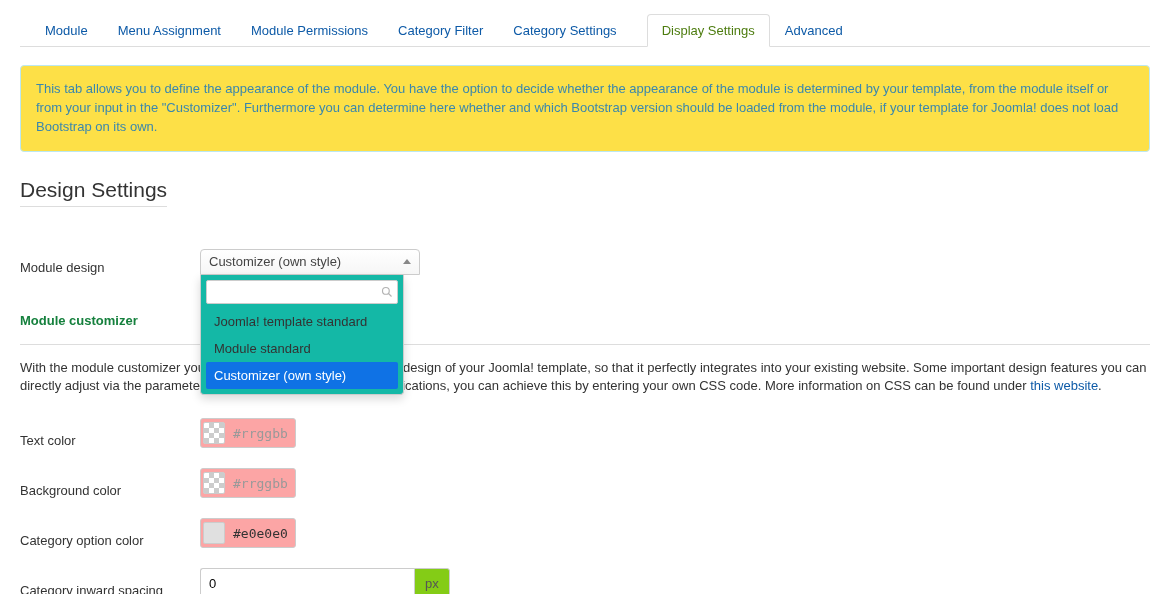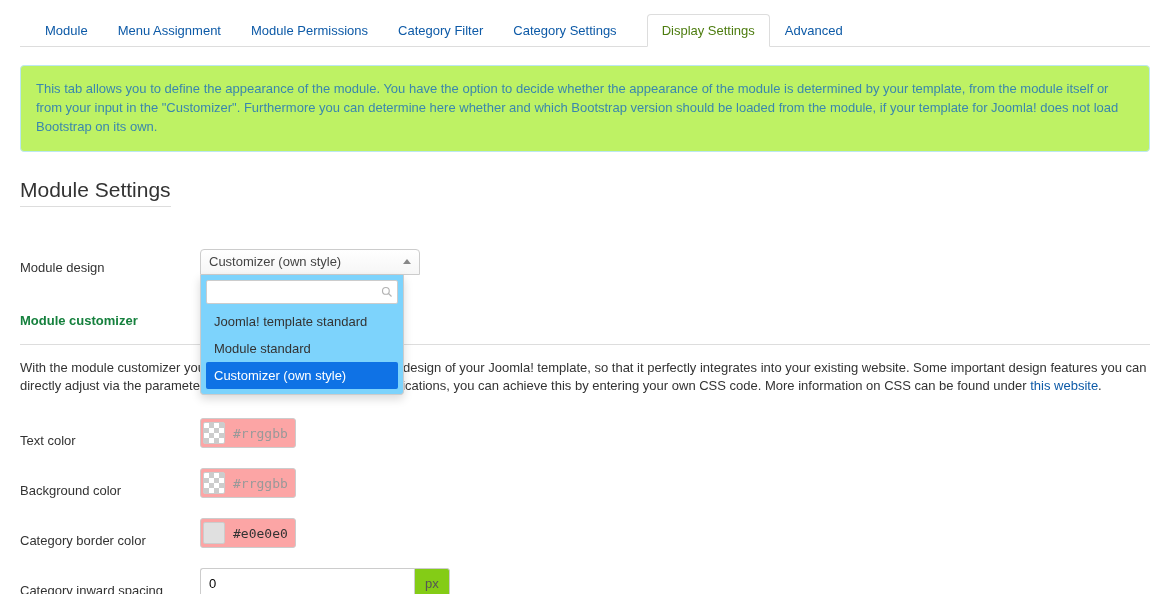--- a/index.html
+++ b/index.html
@@ -35,21 +35,21 @@
     border: 1px solid transparent;
     border-radius: 4px 4px 0 0;
   }
   .tabs li.active a {
     color: #4d7c0f;
     background: #fff;
     border-color: #ddd #ddd #fff;
     margin-left: 15px;
   }
   .alert-info {
-    background: #bef264;
+    background: #fde047;
     color: #3a87ad;
     border: 1px solid #bce8f1;
     border-radius: 4px;
     padding: 14px 15px;
     line-height: 1.45;
     margin-bottom: 26px;
   }
   h3.section-title {
     font-size: 21px;
     font-weight: 400;
@@ -92,21 +92,21 @@
   }
   .chosen-single .arrow {
     width: 0; height: 0;
     border-left: 4px solid transparent;
     border-right: 4px solid transparent;
     border-bottom: 5px solid #888;
   }
   .chosen-drop {
     position: absolute;
     top: 26px; left: 0; right: 16px;
-    background: #7dd3fc;
+    background: #14b8a6;
     border: 1px solid #ccc;
     border-top: none;
     border-radius: 0 0 4px 4px;
     box-shadow: 0 4px 10px rgba(0,0,0,.15);
     z-index: 20;
     padding: 5px;
   }
   .chosen-search {
     position: relative;
     margin-bottom: 4px;
@@ -247,21 +247,21 @@
     <li>
         <a href="#">Advanced</a>
       </li>
   </ul>
 </nav>
 
 
 <div class="alert-info">This tab allows you to define the appearance of the module. You have the option to decide whether the appearance of the module is determined by your template, from the module itself or from your input in the "Customizer". Furthermore you can determine here whether and which Bootstrap version should be loaded from the module, if your template for Joomla! does not load Bootstrap on its own.</div>
 
 
-<h3 class="section-title">Module Settings</h3>
+<h3 class="section-title">Design Settings</h3>
 
 
 <div class="form-row" style="margin-top:30px;">
   <div class="form-label">Module design</div>
   <div class="form-control-area">
     <div class="chosen">
       <div class="chosen-single">
         <span>Customizer (own style)</span>
         <span class="arrow"></span>
       </div>
@@ -304,21 +304,21 @@
 <div class="form-row">
   <div class="form-label">Background color</div>
   <div class="color-field">
     <span class="swatch checker"></span>
     <input class="color-input" type="text" placeholder="#rrggbb" style="">
   </div>
 </div>
 
 
 <div class="form-row">
-  <div class="form-label">Category border color</div>
+  <div class="form-label">Category option color</div>
   <div class="color-field">
     <span class="swatch" style="background:#e0e0e0"></span>
     <input class="color-input" type="text" value="#e0e0e0" style="">
   </div>
 </div>
 
 
 <div class="form-row" style="margin-bottom:12px;">
   <div class="form-label">Category inward spacing</div>
   <div class="input-append">

